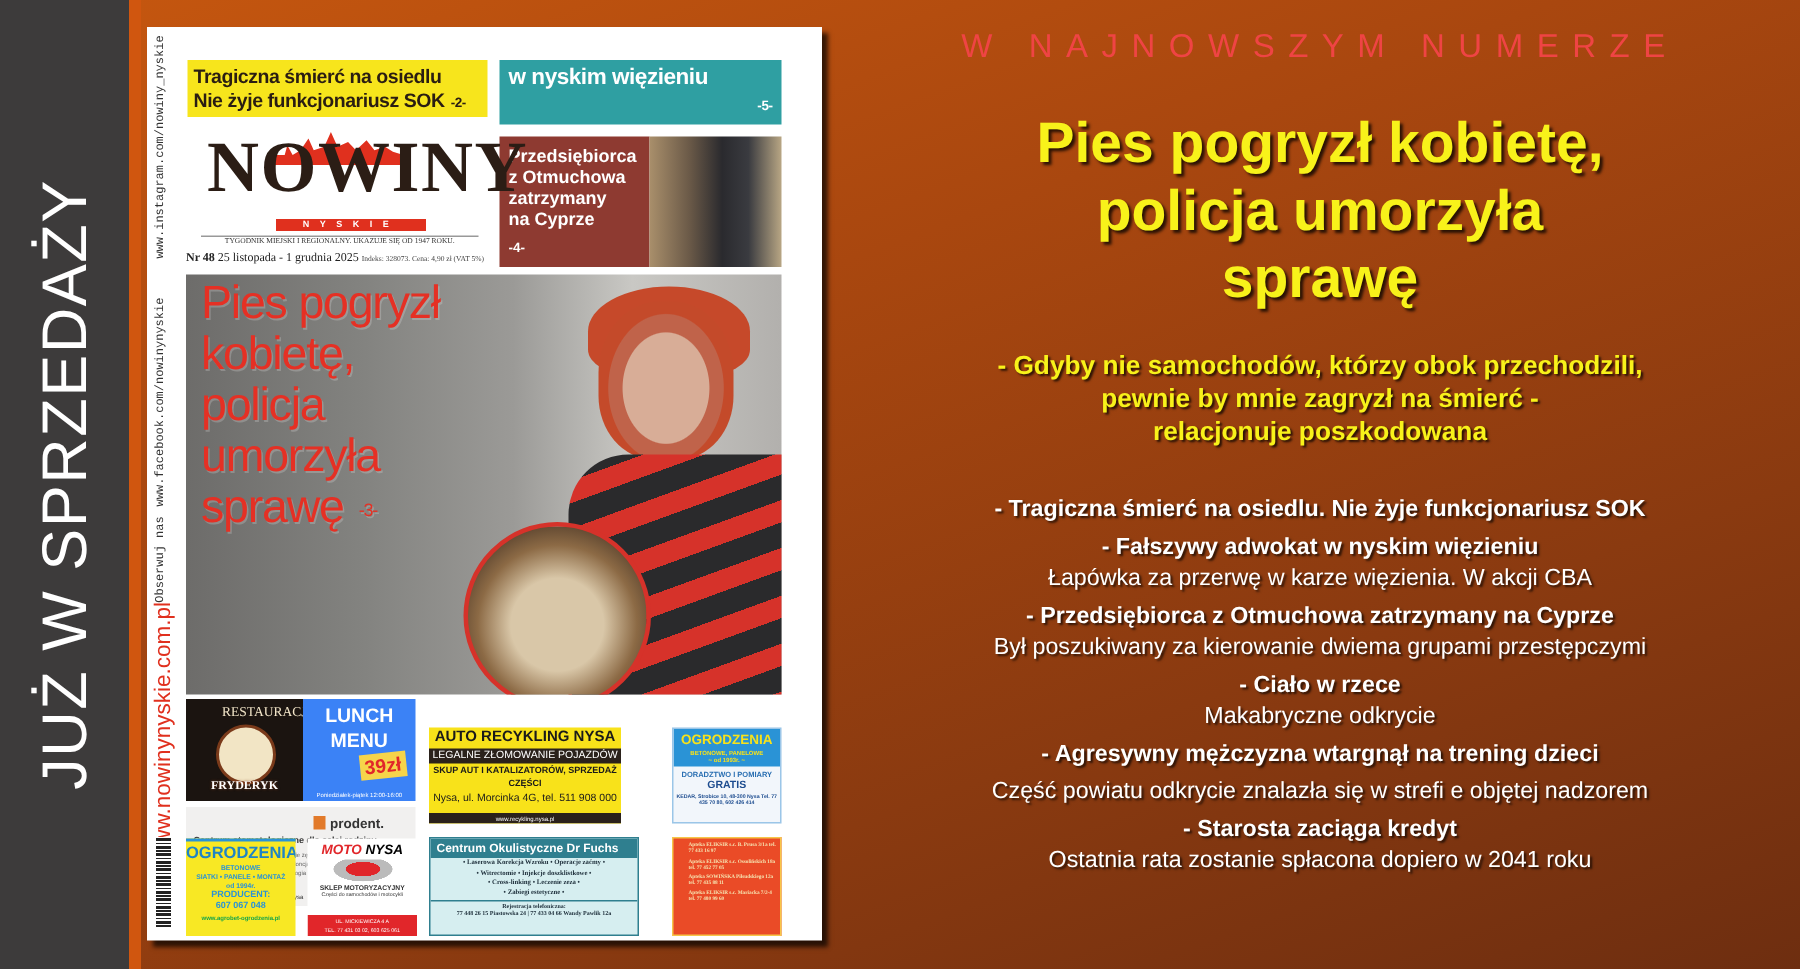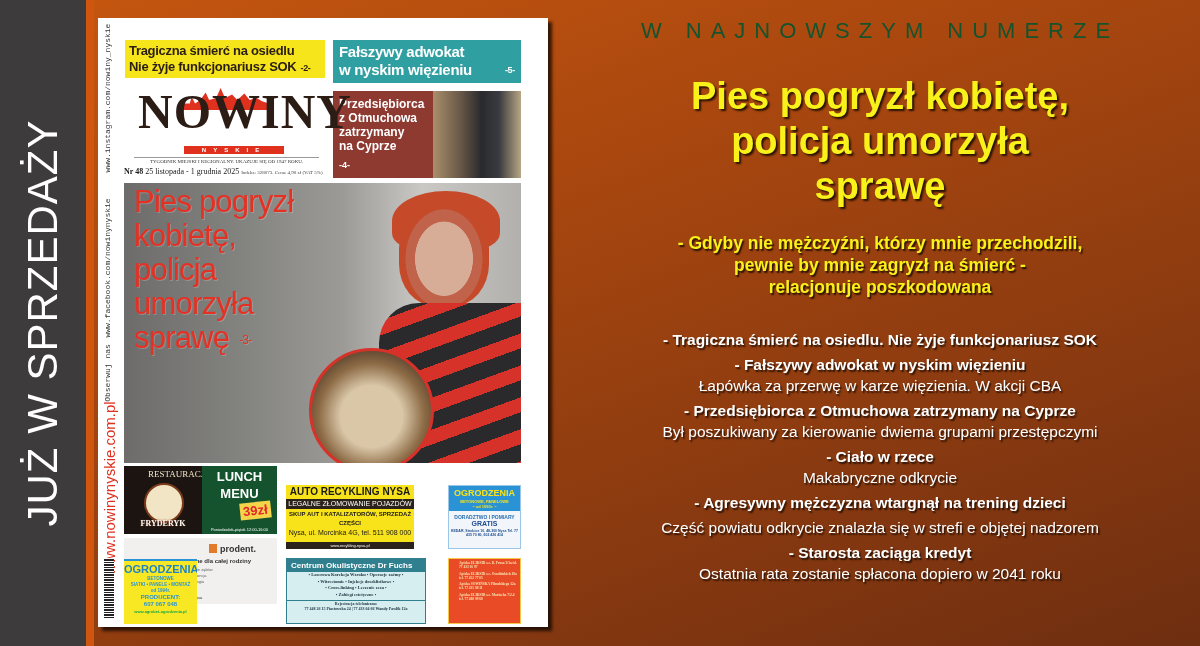--- a/index.html
+++ b/index.html
@@ -80,21 +80,21 @@
   .hero .dog-circle { position: absolute; left: 185px; top: 165px; width: 125px; height: 125px; border-radius: 50%;
     border: 3px solid #d6322a; background: radial-gradient(circle at 50% 55%, #d9c7a8 0 35%, #8c6a45 60%, #3a2a20 90%); }
   .hero .headline { position: absolute; left: 10px; top: 2px; color: #e53024; font-weight: 400; font-size: 31px; line-height: 34px;
     letter-spacing: -0.8px; text-shadow: 1px 1px 0 rgba(255,255,255,0.2); font-stretch: condensed; }
   .hero .headline .pg { font-size: 12px; margin-left: 10px; vertical-align: middle; }
   .ad { position: absolute; overflow: hidden; }
   .ad-fryderyk { left: 26px; top: 448px; width: 78px; height: 68px; background: #1b1410; color: #f3e6c9; padding-left: 24px; }
   .ad-fryderyk .t1 { font-family: "Liberation Serif", serif; font-size: 9px; text-align: center; margin-top: 3px; }
   .ad-fryderyk .emb { position: absolute; left: 20px; top: 17px; width: 40px; height: 40px; border-radius: 50%; background: #f2e5c5; border: 2px solid #7a3a1a; }
   .ad-fryderyk .t2 { position: absolute; left: 0; right: 0; bottom: 6px; text-align: center; font-family: "Liberation Serif", serif; font-size: 8px; font-weight: 700; color: #fff; text-shadow: 0 0 2px #7a3a1a; }
-  .ad-lunch { left: 104px; top: 448px; width: 75px; height: 68px; background: #14532d; color: #fff; text-align: center; }
+  .ad-lunch { left: 104px; top: 448px; width: 75px; height: 68px; background: #3b82f6; color: #fff; text-align: center; }
   .ad-lunch .t1 { font-size: 13px; font-weight: 700; line-height: 13px; margin-top: 4px; }
   .ad-lunch .price { position: absolute; right: 6px; top: 36px; background: #f6d44a; color: #e1262a; font-weight: 700; font-size: 13px; padding: 1px 3px; transform: rotate(-6deg); }
   .ad-lunch .small { position: absolute; left: 2px; right: 2px; bottom: 2px; font-size: 4px; }
   .ad-prodent { left: 26px; top: 520px; width: 153px; height: 66px; background: #f1f0ef; color: #333; }
   .ad-prodent .logo { position: absolute; left: 85px; top: 6px; font-size: 9px; font-weight: 700; color: #333; }
   .ad-prodent .logo::before { content: ""; display: inline-block; width: 8px; height: 9px; background: #e27a2a; margin-right: 3px; vertical-align: -1px; }
   .ad-prodent .title { position: absolute; left: 5px; top: 20px; font-size: 6px; font-weight: 700; }
   .ad-prodent .lines { position: absolute; left: 5px; top: 29px; font-size: 4px; line-height: 6px; color: #666; }
   .ad-prodent .contact { position: absolute; left: 5px; bottom: 4px; font-size: 4px; color: #333; }
   .ad-auto { left: 188px; top: 467px; width: 128px; height: 64px; background: #f8e21a; color: #1a1a1a; text-align: center; }
@@ -124,21 +124,21 @@
   .ad-fuchs { left: 188px; top: 540px; width: 140px; height: 66px; background: #d6eef0; border: 1px solid #2f7f8f; text-align: center; }
   .ad-fuchs .hd { background: #2f7f8f; color: #fff; font-size: 8px; font-weight: 700; line-height: 13px; text-align: left; padding-left: 4px; }
   .ad-fuchs .l { font-family: "Liberation Serif", serif; font-size: 4.5px; line-height: 6.5px; color: #1d2e3a; font-weight: 700; }
   .ad-fuchs .reg { font-family: "Liberation Serif", serif; font-size: 4px; line-height: 5px; color: #1d2e3a; font-weight: 700; margin-top: 2px; border-top: 1px solid #2f7f8f; }
   .ad-apteka { left: 350px; top: 540px; width: 73px; height: 66px; background: #ea4b27; color: #f6e3b0; border: 1px solid #f6c649; }
   .ad-apteka .e { font-family: "Liberation Serif", serif; font-size: 3.5px; line-height: 4.3px; padding-left: 10px; margin-top: 2px; font-weight: 700; }
   .barcode { position: absolute; left: 6px; top: 540px; width: 10px; height: 60px;
     background: repeating-linear-gradient(0deg, #222 0 1px, #fff 1px 2px, #222 2px 4px, #fff 4px 5px); }
   
   .kicker { position: absolute; left: 570px; top: 18px; width: 620px; text-align: center;
-    color: #14532d; font-size: 22px; letter-spacing: 9px; font-weight: 400; }
+    color: #ef4444; font-size: 22px; letter-spacing: 9px; font-weight: 400; }
   .main-hl { position: absolute; left: 580px; top: 74px; width: 600px; text-align: center;
     color: #f8f21a; font-weight: 700; font-size: 38px; line-height: 45px;
     text-shadow: 2px 2px 2px rgba(0,0,0,0.75); }
   .main-quote { position: absolute; left: 580px; top: 232px; width: 600px; text-align: center;
     color: #f8f21a; font-weight: 700; font-size: 17.5px; line-height: 22px;
     text-shadow: 1.5px 1.5px 1.5px rgba(0,0,0,0.75); }
   .stories { position: absolute; left: 590px; top: 329px; width: 580px; text-align: center; color: #fff;
     text-shadow: 1.5px 1.5px 1.5px rgba(0,0,0,0.7); }
   .story { margin-bottom: 4px; }
   .story .h { font-weight: 700; font-size: 15.5px; line-height: 21px; }
@@ -161,21 +161,20 @@
   <div class="vert-site" style="top:470px">
     <span>www.nowinynyskie.com.pl</span>
   </div>
   <div class="barcode"></div>
 
   <div class="box tease1">
     <div>Tragiczna śmierć na osiedlu</div>
     <div><span>Nie żyje funkcjonariusz SOK</span><span class="pg">-2-</span></div>
   </div>
   <div class="box tease2">
-    <div>Fałszywy adwokat</div>
     <div>w nyskim więzieniu</div>
     <span class="pg">-5-</span>
   </div>
   <div class="box tease3">
     <div>Przedsiębiorca</div>
     <div>z Otmuchowa</div>
     <div>zatrzymany</div>
     <div>na Cyprze</div>
     <span class="pg">-4-</span>
   </div>
@@ -248,20 +247,30 @@
   </div>
   <div class="ad ad-ogrod2">
     <div class="hd">OGRODZENIA</div>
     <div class="t">BETONOWE</div>
     <div class="t">SIATKI • PANELE • MONTAŻ</div>
     <div class="t">od 1994r.</div>
     <div class="tel">PRODUCENT:</div>
     <div class="tel">607 067 048</div>
     <div class="url">www.agrobet-ogrodzenia.pl</div>
   </div>
+  <div class="ad ad-moto">
+    <div class="hd"><span class="m">MOTO</span> <span>NYSA</span></div>
+    <div class="wings"></div>
+    <div class="t">SKLEP MOTORYZACYJNY</div>
+    <div class="t2">Części do samochodów i motocykli</div>
+    <div class="red">
+        <div>UL. MICKIEWICZA 4 A</div>
+        <div>TEL. 77 431 03 02, 603 625 061</div>
+      </div>
+  </div>
   <div class="ad ad-fuchs">
     <div class="hd">Centrum Okulistyczne Dr Fuchs</div>
     <div class="l">• Laserowa Korekcja Wzroku • Operacje zaćmy •</div>
     <div class="l">• Witrectomie • Injekcje doszklistkowe •</div>
     <div class="l">• Cross-linking • Leczenie zeza •</div>
     <div class="l">• Zabiegi estetyczne •</div>
     <div class="reg">
         <div>Rejestracja telefoniczna:</div>
         <div>77 448 26 15 Piastowska 24 | 77 433 04 66 Wandy Pawlik 12a</div>
       </div>
@@ -274,21 +283,21 @@
   </div>
 </div>
 
 <div class="kicker">W NAJNOWSZYM NUMERZE</div>
 <div class="main-hl">
   <div>Pies pogryzł kobietę,</div>
   <div>policja umorzyła</div>
   <div>sprawę</div>
 </div>
 <div class="main-quote">
-  <div>- Gdyby nie mężczyźni, którzy mnie przechodzili,</div>
+  <div>- Gdyby nie samochodów, którzy obok przechodzili,</div>
   <div>pewnie by mnie zagryzł na śmierć -</div>
   <div>relacjonuje poszkodowana</div>
 </div>
 
 <div class="stories">
   <div class="story">
     <div class="h">- Tragiczna śmierć na osiedlu. Nie żyje funkcjonariusz SOK</div>
   </div>
   <div class="story">
     <div class="h">- Fałszywy adwokat w nyskim więzieniu</div>

